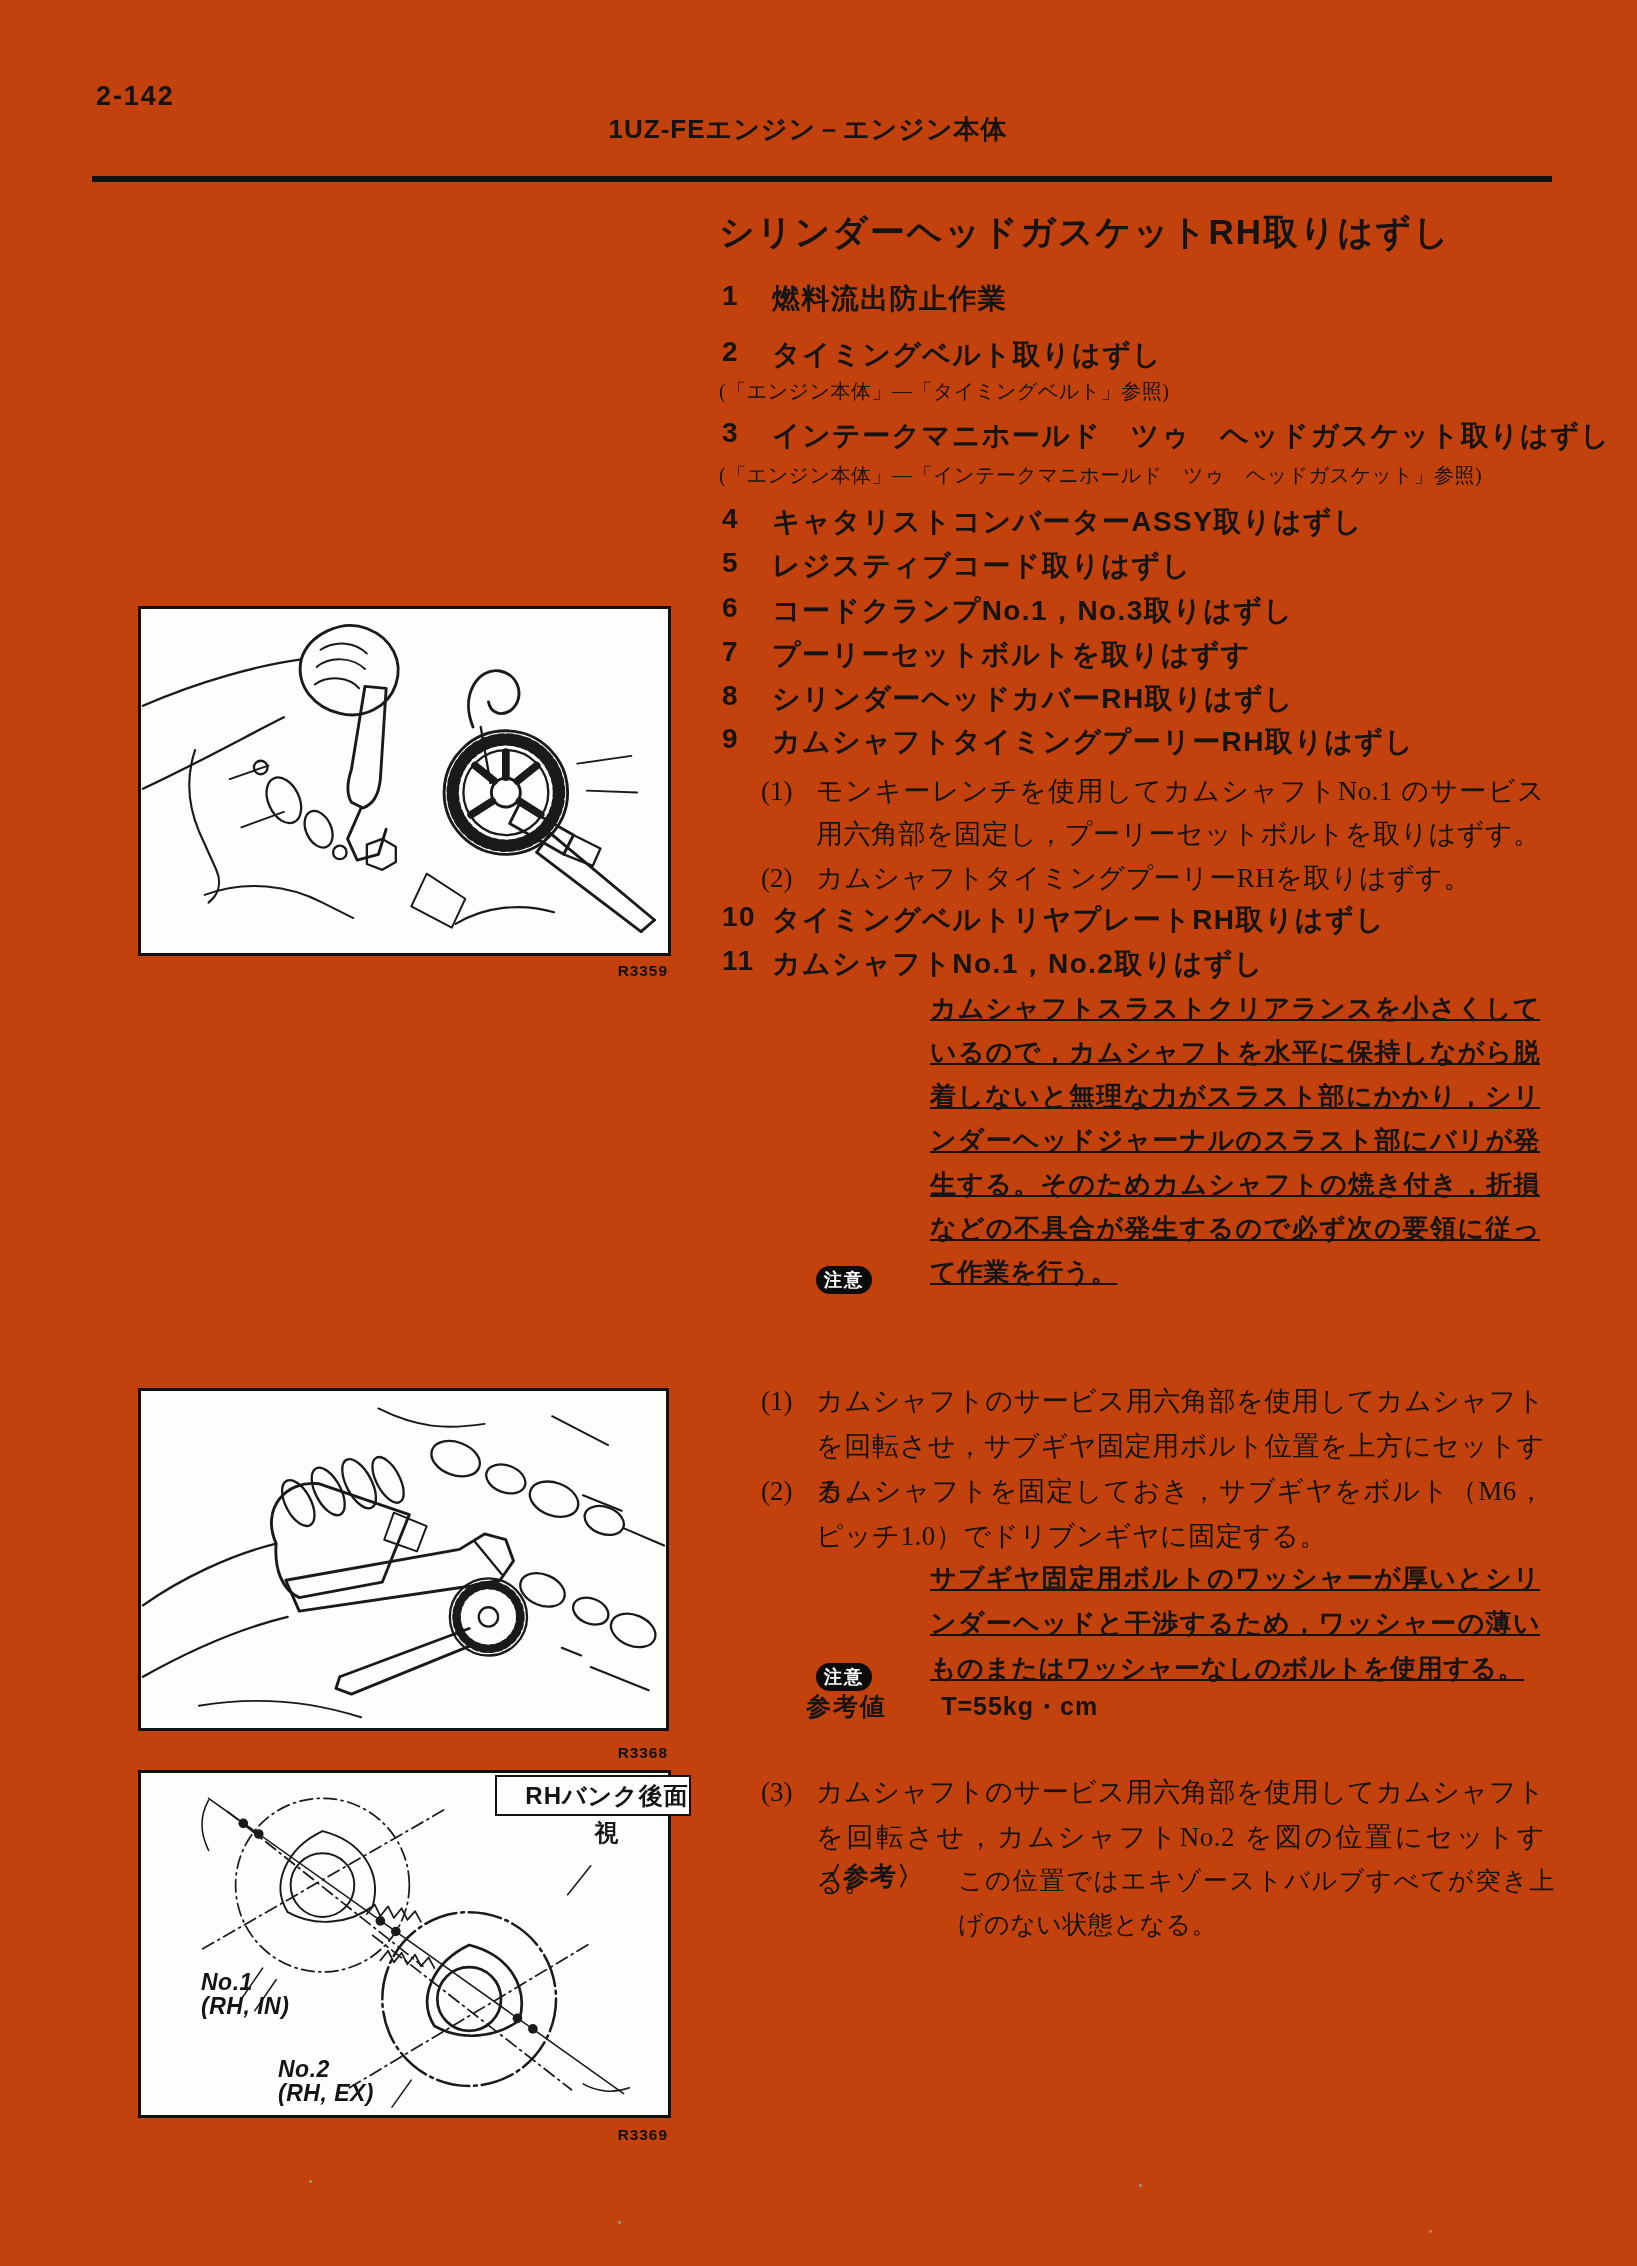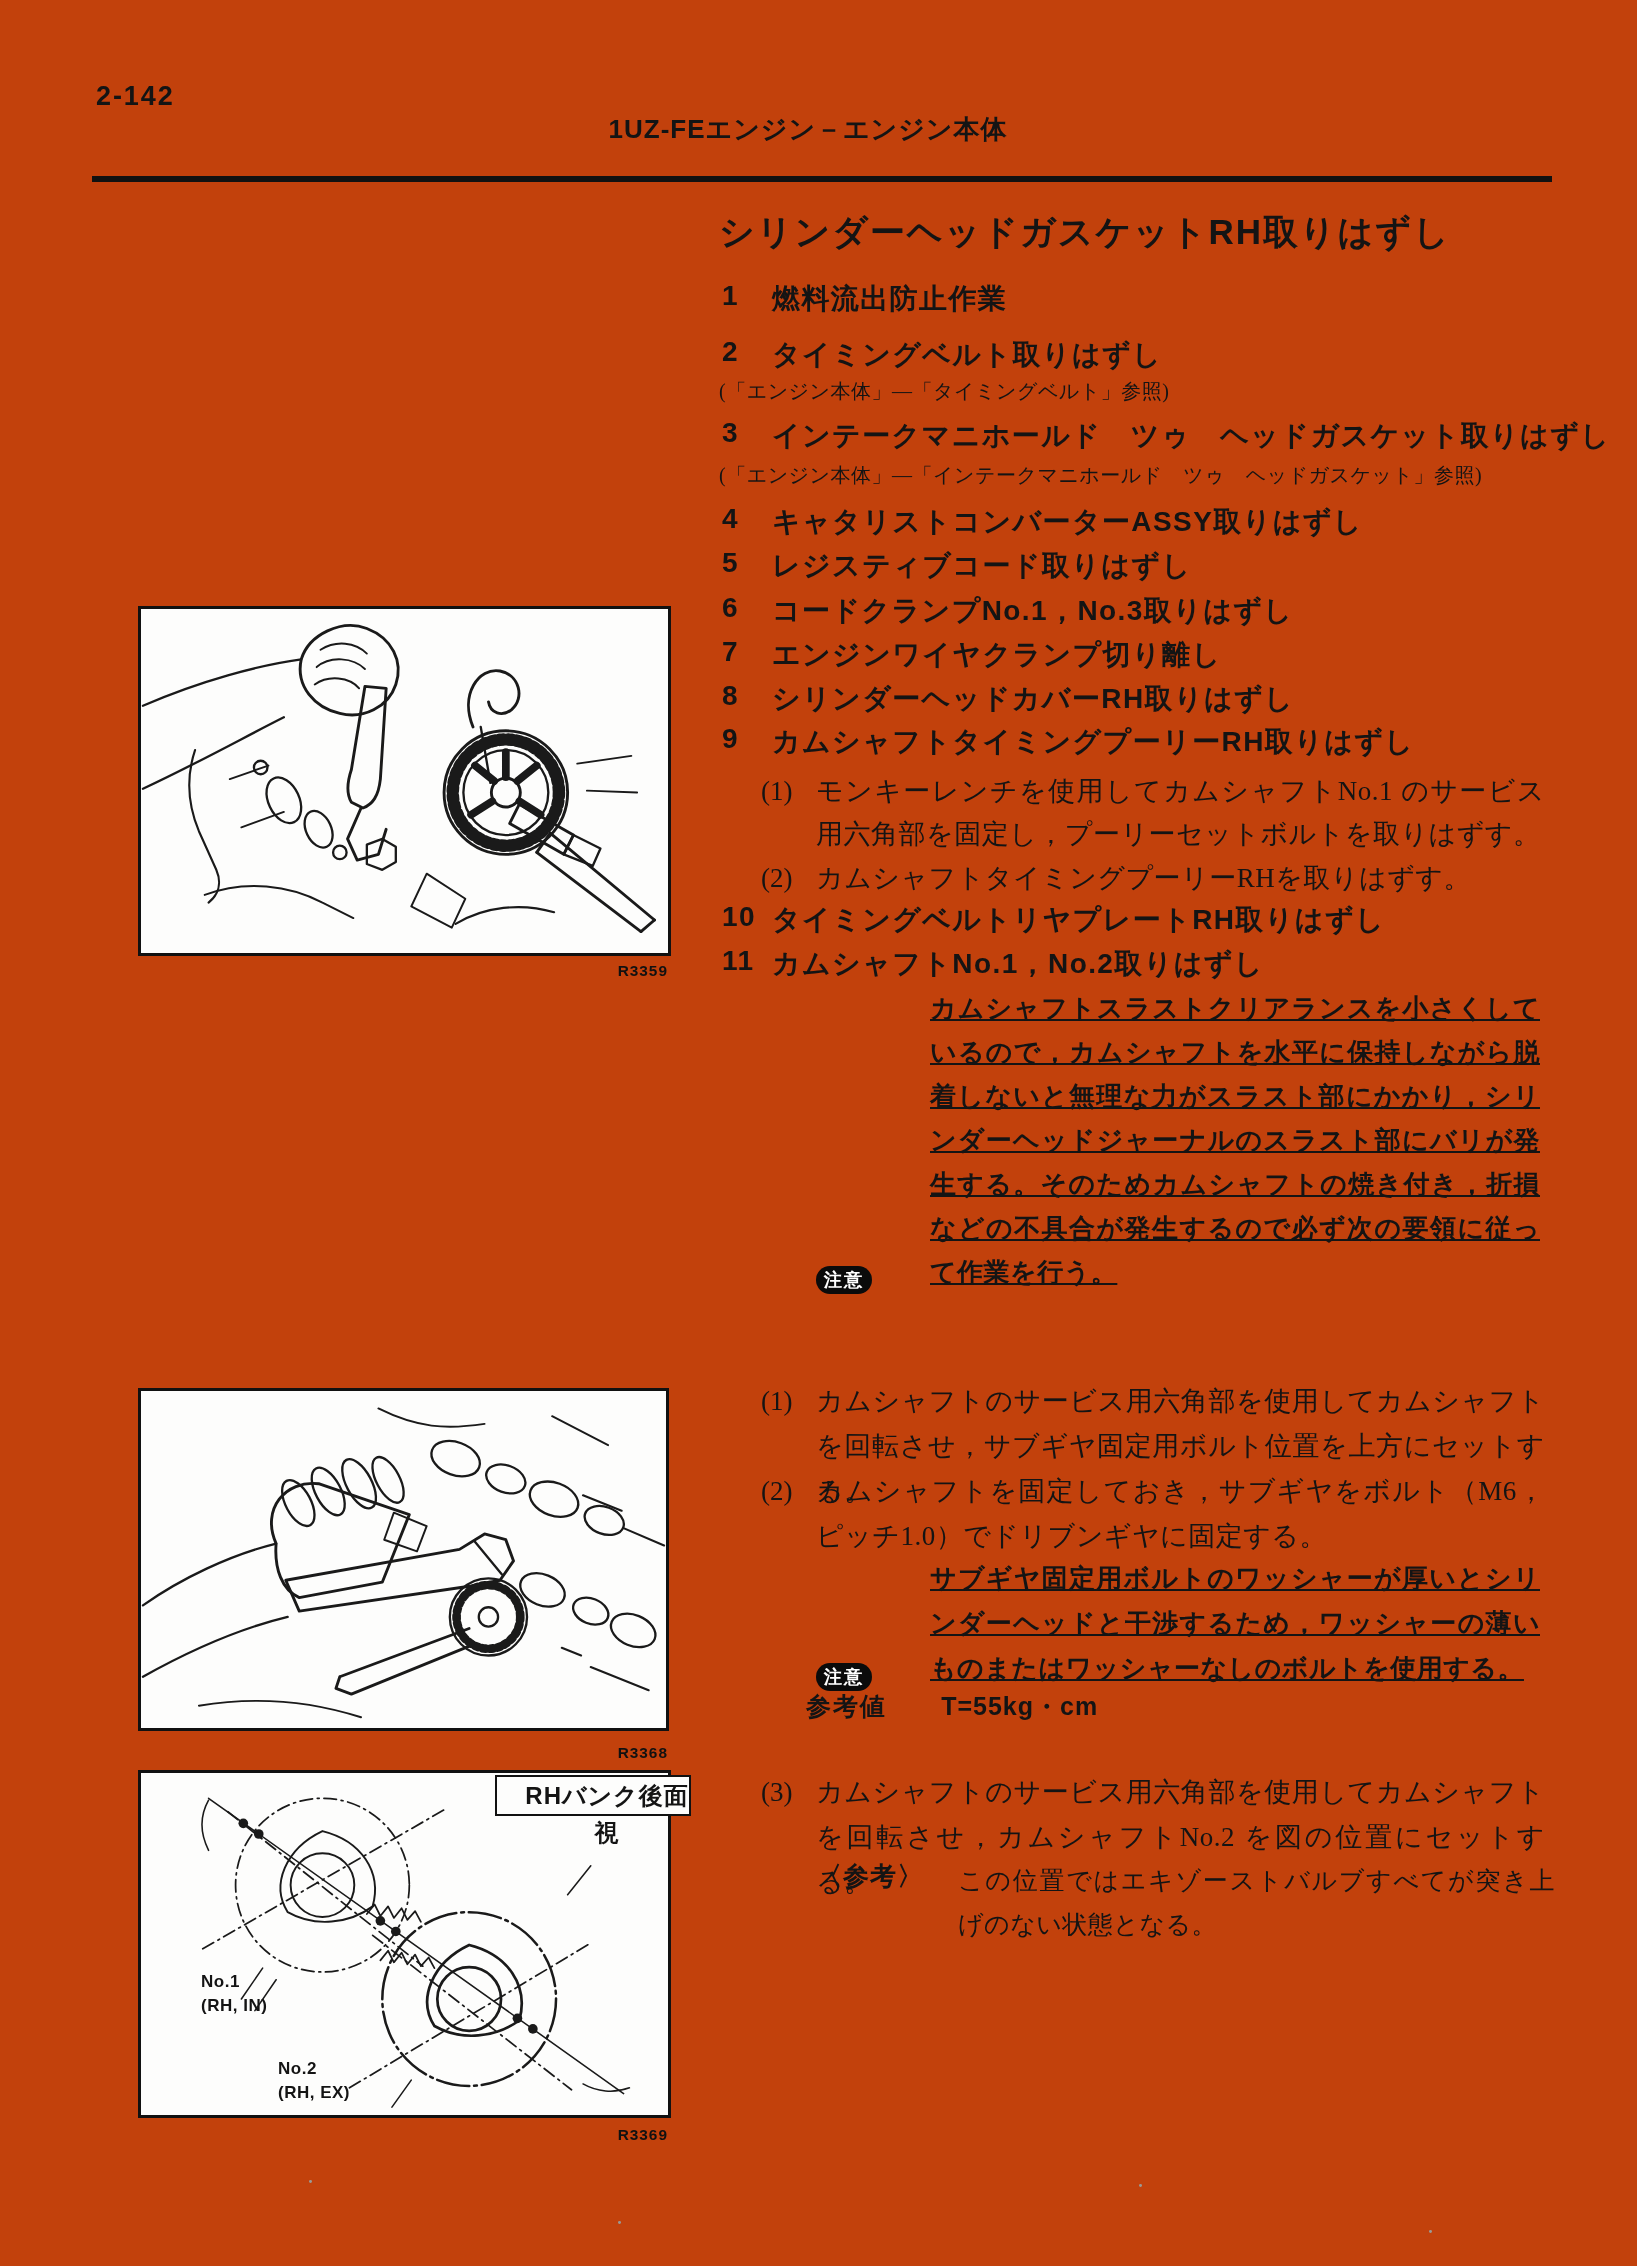--- a/index.html
+++ b/index.html
@@ -26,21 +26,21 @@
          color:#fff;font-size:18.3px;font-weight:bold;text-align:center;line-height:28px;letter-spacing:1.9px;}
   .ntext{margin-left:50px;font-weight:bold;font-size:26px;line-height:44px;letter-spacing:0.5px;text-align:justify;text-decoration:underline;}
   .reflabel{font-weight:bold;font-size:25px;letter-spacing:1.9px;}
   .refvalue{font-weight:bold;font-size:25px;letter-spacing:1px;}
   .sankou-label{font-weight:bold;font-size:26px;letter-spacing:1px;}
   .sankou-text{font-family:"Liberation Serif","DejaVu Serif",serif;font-size:25px;line-height:44px;letter-spacing:0.5px;text-align:justify;}
   
   .figbox{border:3.9px solid #111;background:#fdfdfc;}
   .figcode{font-size:15.4px;font-weight:bold;letter-spacing:1px;color:#111;width:58px;text-align:right;}
   .viewlabel{border:2.9px solid #111;background:#fdfdfc;text-align:center;font-size:24px;font-weight:bold;letter-spacing:1px;padding-left:28px;}
-  .camlabel{font-size:17px;font-weight:bold;letter-spacing:0.5px;line-height:24px;}
+  .camlabel{font-size:23px;font-weight:bold;letter-spacing:0.5px;line-height:24px;font-style:italic;}
   svg{display:block;}
   .speck{position:absolute;width:2.9px;height:2.9px;background:#9a9a96;border-radius:50%;}
 </style>
 </head>
 <body>
 
 <div id="page">
 
   <div class="abs pagenum">2-142</div>
   <div class="abs htitle">1UZ-FEエンジン－エンジン本体</div>
@@ -69,21 +69,21 @@
   <div class="abs step" style="top:547px">
     <span class="n">5</span>
     <span>レジスティブコード取りはずし</span>
   </div>
   <div class="abs step" style="top:592px">
     <span class="n">6</span>
     <span>コードクランプNo.1，No.3取りはずし</span>
   </div>
   <div class="abs step" style="top:636px">
     <span class="n">7</span>
-    <span>エンジンワイヤクランプ切り離し</span>
+    <span>プーリーセットボルトを取りはずす</span>
   </div>
   <div class="abs step" style="top:680px">
     <span class="n">8</span>
     <span>シリンダーヘッドカバーRH取りはずし</span>
   </div>
   <div class="abs step" style="top:723px">
     <span class="n">9</span>
     <span>カムシャフトタイミングプーリーRH取りはずし</span>
   </div>
   <div class="abs sub" style="top:770px">

